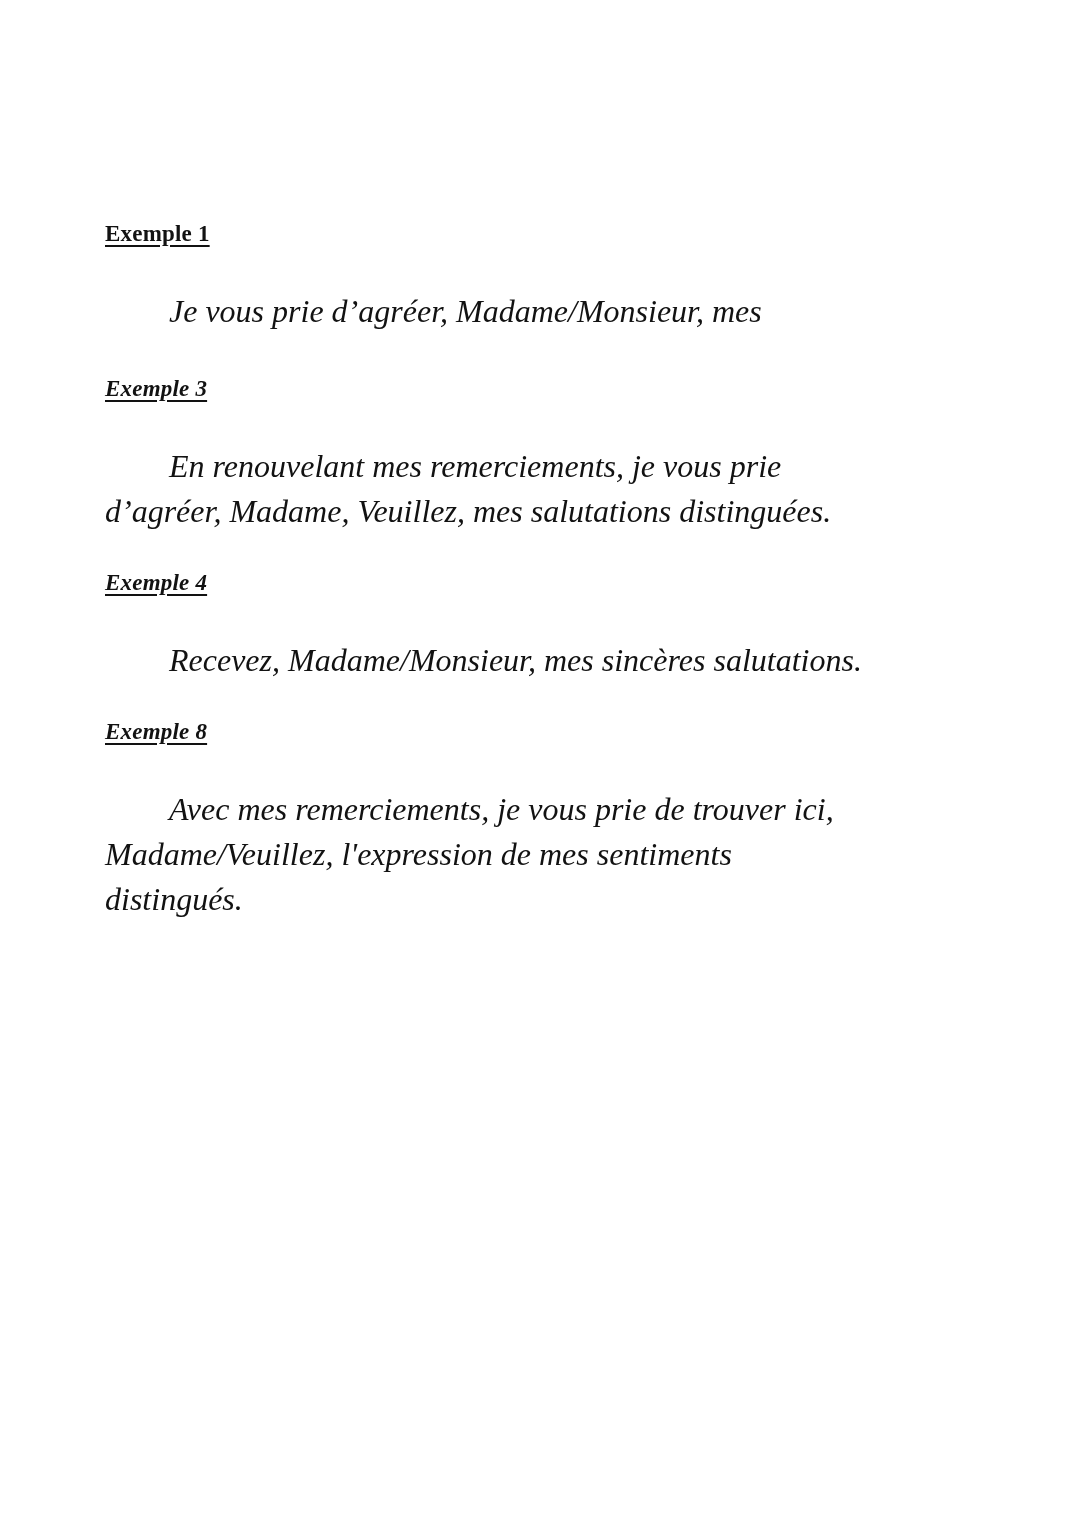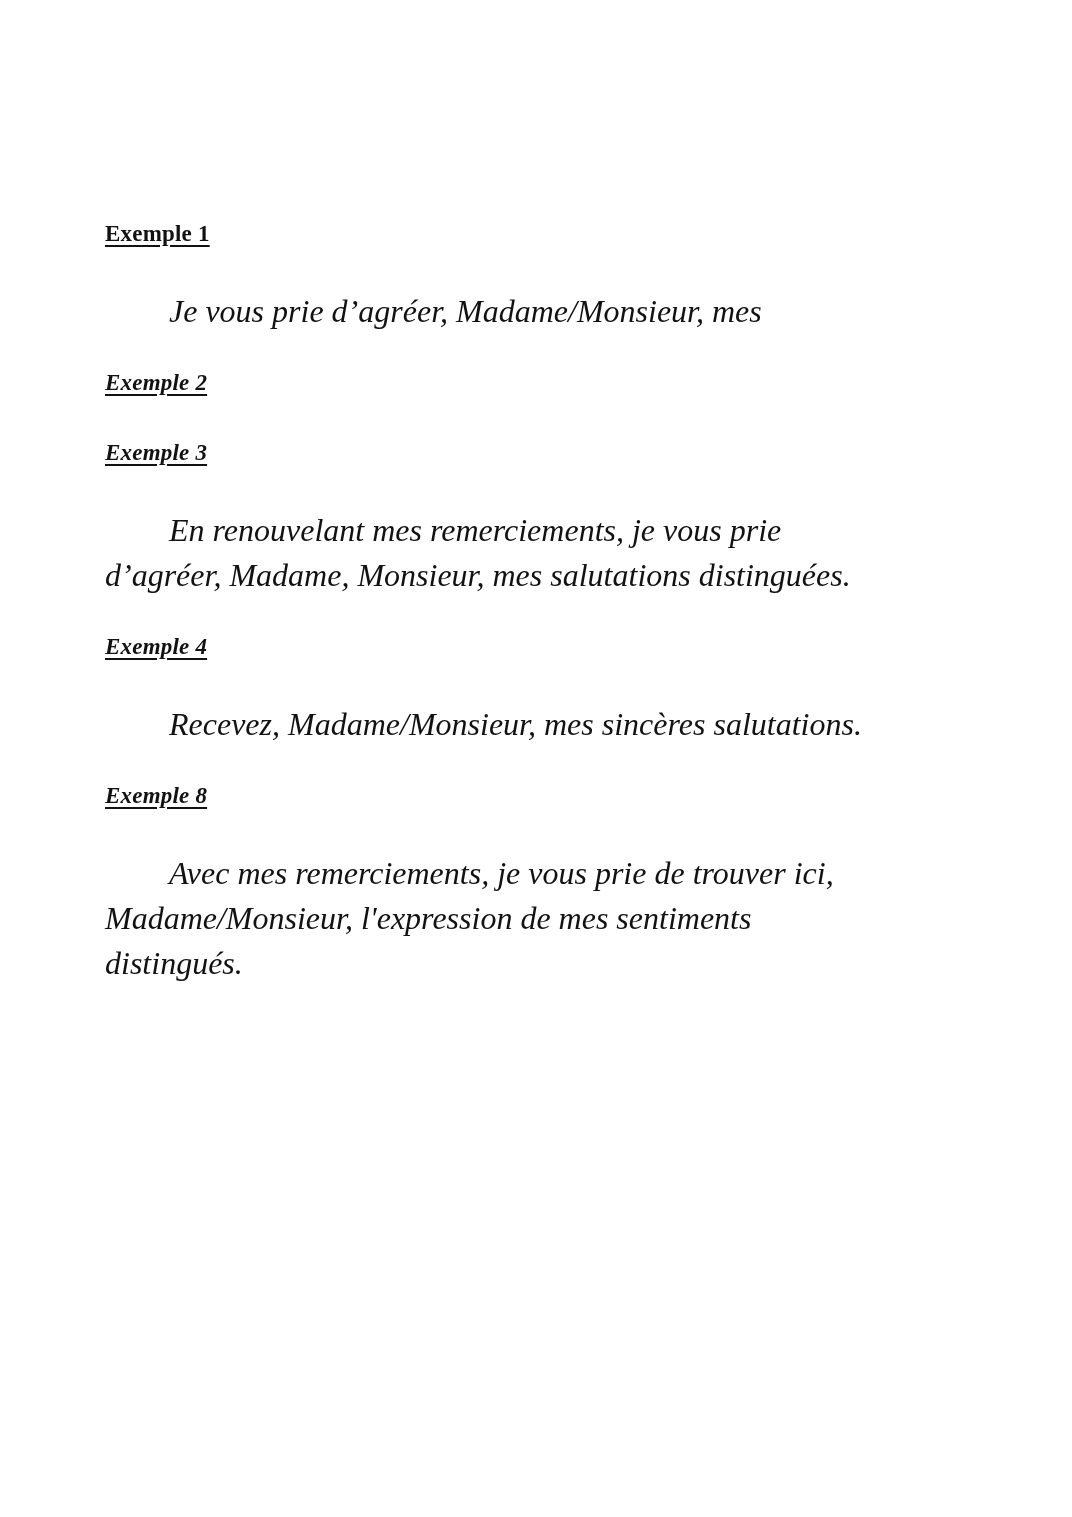--- a/index.html
+++ b/index.html
@@ -58,42 +58,41 @@
 <div class="page">
 
   <section>
     <h2 class="heading first">Exemple 1</h2>
     <p class="para">
       <span class="line indent">Je vous prie d’agréer, Madame/Monsieur, mes</span>
     </p>
   </section>
 
   <section>
-    <h2 class="heading italic">Exemple 2</h2>
     <p class="para">
     </p>
   </section>
 
   <section>
     <h2 class="heading italic">Exemple 3</h2>
     <p class="para">
       <span class="line indent">En renouvelant mes remerciements, je vous prie</span>
-      <span class="line">d’agréer, Madame, Monsieur, mes salutations distinguées.</span>
+      <span class="line">d’agréer, Madame, Veuillez, mes salutations distinguées.</span>
     </p>
   </section>
 
   <section>
     <h2 class="heading italic">Exemple 4</h2>
     <p class="para">
       <span class="line indent">Recevez, Madame/Monsieur, mes sincères salutations.</span>
     </p>
   </section>
 
   <section>
     <h2 class="heading italic">Exemple 8</h2>
     <p class="para">
       <span class="line indent">Avec mes remerciements, je vous prie de trouver ici,</span>
-      <span class="line">Madame/Monsieur, l'expression de mes sentiments</span>
+      <span class="line">Madame/Veuillez, l'expression de mes sentiments</span>
       <span class="line">distingués.</span>
     </p>
   </section>
 
 </div>
 
 </body></html>

